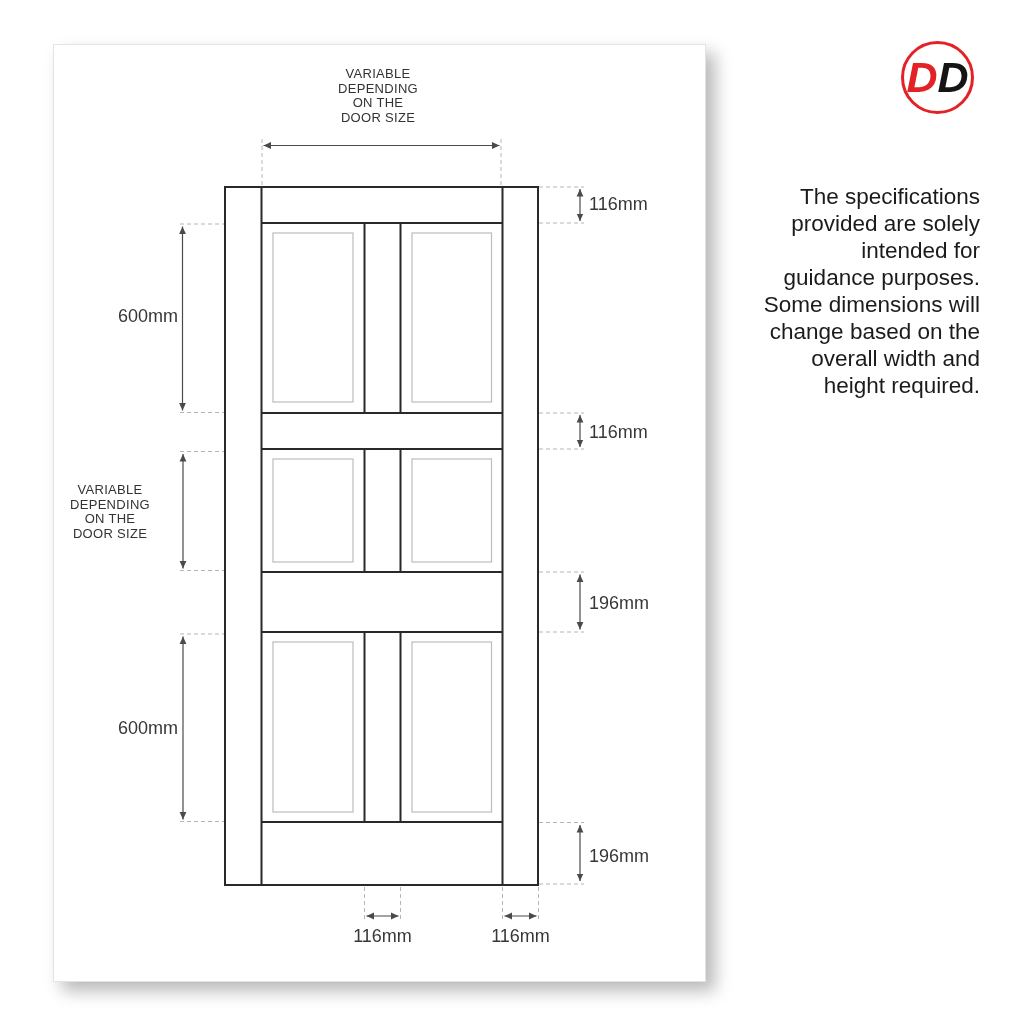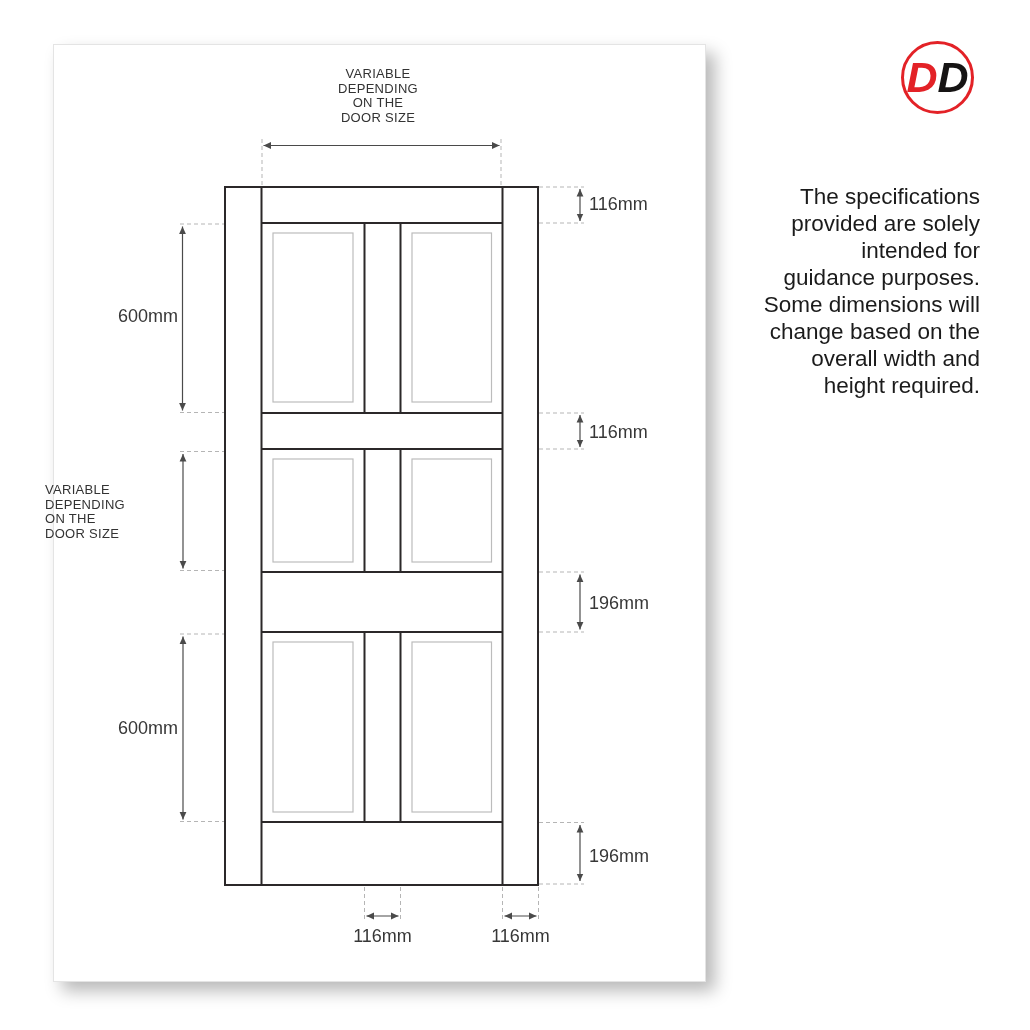--- a/index.html
+++ b/index.html
@@ -35,21 +35,21 @@
   .lbl{
     position:absolute;color:var(--label-ink);
     white-space:pre-line;
   }
   .lbl-dim{font-size:18px;line-height:16px;}
   .lbl-caps{
     font-size:13px;line-height:14.5px;letter-spacing:0.3px;font-weight:400;
     color:#333333;
   }
   .t-center{text-align:center;}
-  .t-right{text-align:left;}
+  .t-right{text-align:center;}
   .note{
     position:absolute;right:50px;top:156px;width:330px;
     text-align:right;white-space:pre-line;
     font-size:22.5px;line-height:27px;color:#1b1b1b;margin-top:27px;
   }
   .logo{
     position:absolute;left:901px;top:41px;width:73px;height:73px;
     border:3px solid var(--accent);border-radius:50%;
     display:flex;align-items:center;justify-content:center;
     background:#ffffff;

